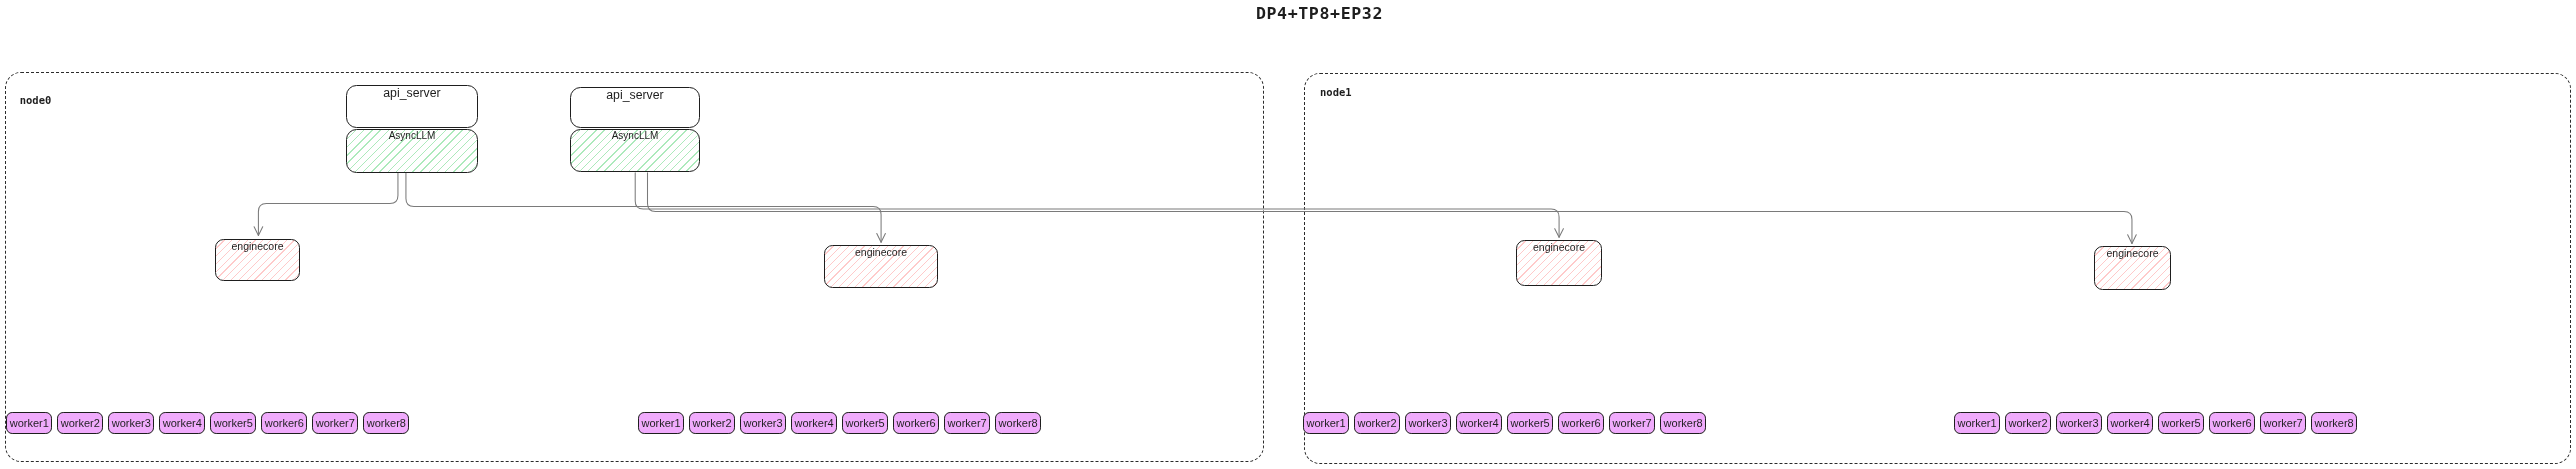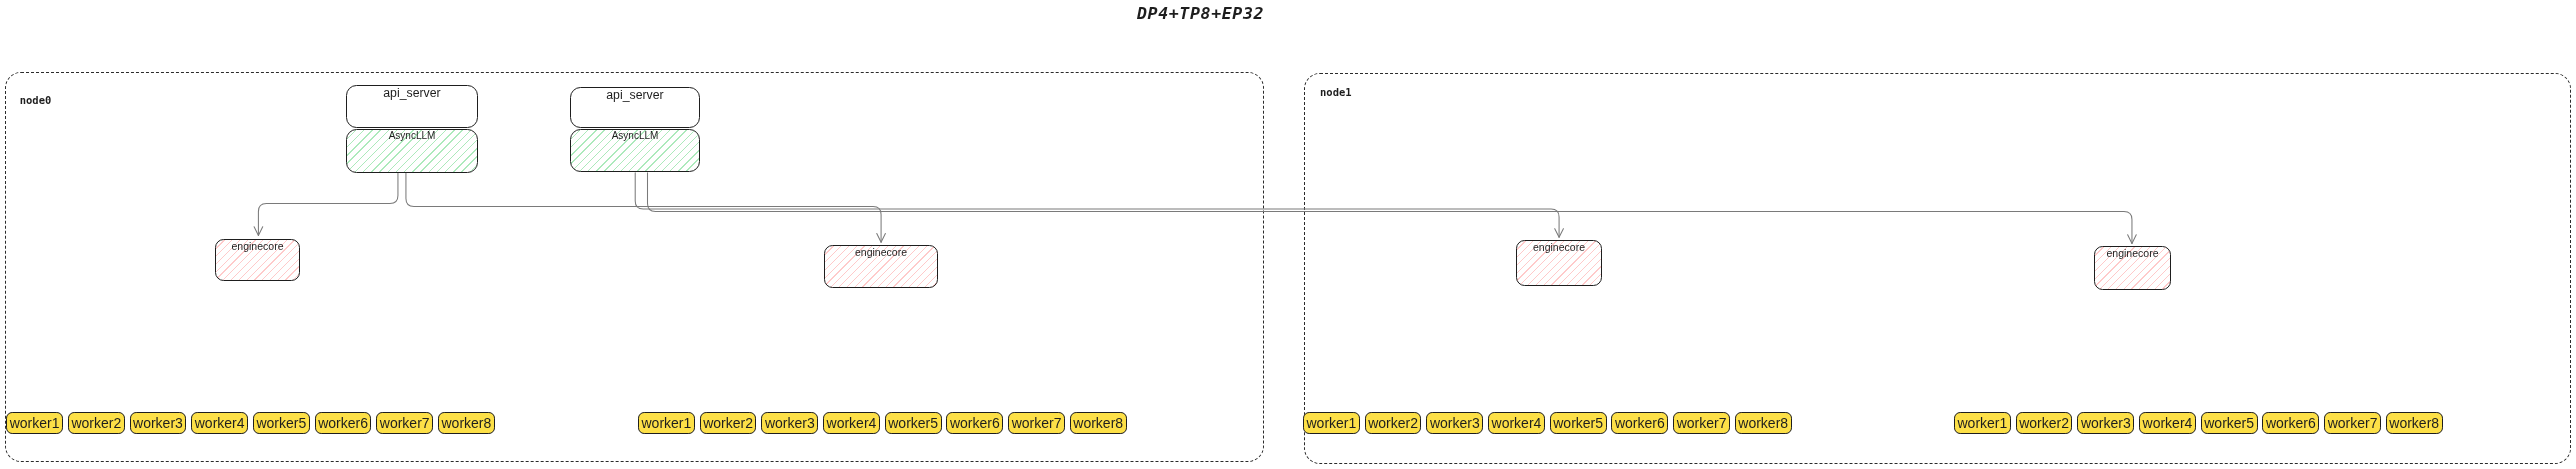--- a/index.html
+++ b/index.html
@@ -6,27 +6,26 @@
   #canvas{
     position:relative;
     width:2576px;height:469px;
     background:#ffffff;
     font-family:"Liberation Sans", sans-serif;
     color:#1e1e1e;
     overflow:hidden;
   }
   .title{
     position:absolute;
-    text-align:left;
+    text-align:right;
     font-family:"DejaVu Sans Mono", monospace;
     font-size:16.6px;
     font-weight:600;
     letter-spacing:0.6px;
     color:#1e1e1e;
-    font-style:italic;
   }
   .node-box{
     position:absolute;
     border:1.2px dashed #2b2b2b;
     border-radius:16px;
     background:transparent;
   }
   .node-label{
     position:absolute;
     font-family:"DejaVu Sans Mono", monospace;
@@ -59,23 +58,23 @@
     position:absolute;
     display:flex;
     gap:4.9px;
     height:22px;
     align-items:stretch;
   }
   .worker-box{
     box-sizing:border-box;
     border:1.1px solid #1e1e1e;
     border-radius:6.2px;
-    background:#fde047;
+    background:#f0abfc;
     display:flex;align-items:center;justify-content:center;
-    font-size:14px;
+    font-size:11px;
     padding:0 2.5px;
     white-space:nowrap;
   }
   svg.connectors{position:absolute;left:0;top:0;pointer-events:none;}
 </style>
 </head>
 <body>
 
 <div id="canvas">
 

